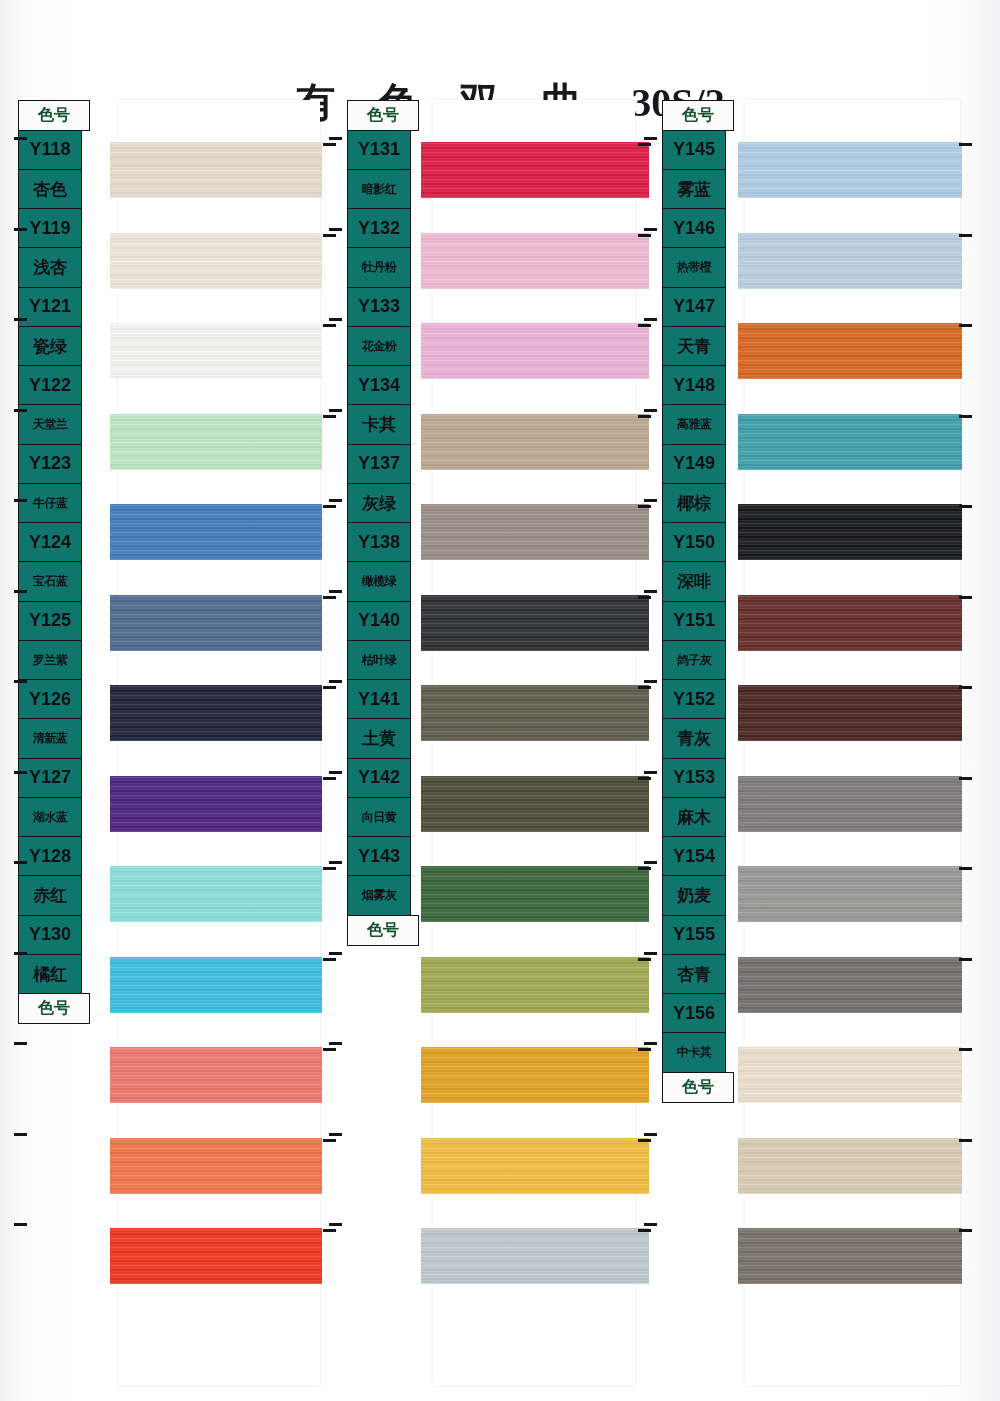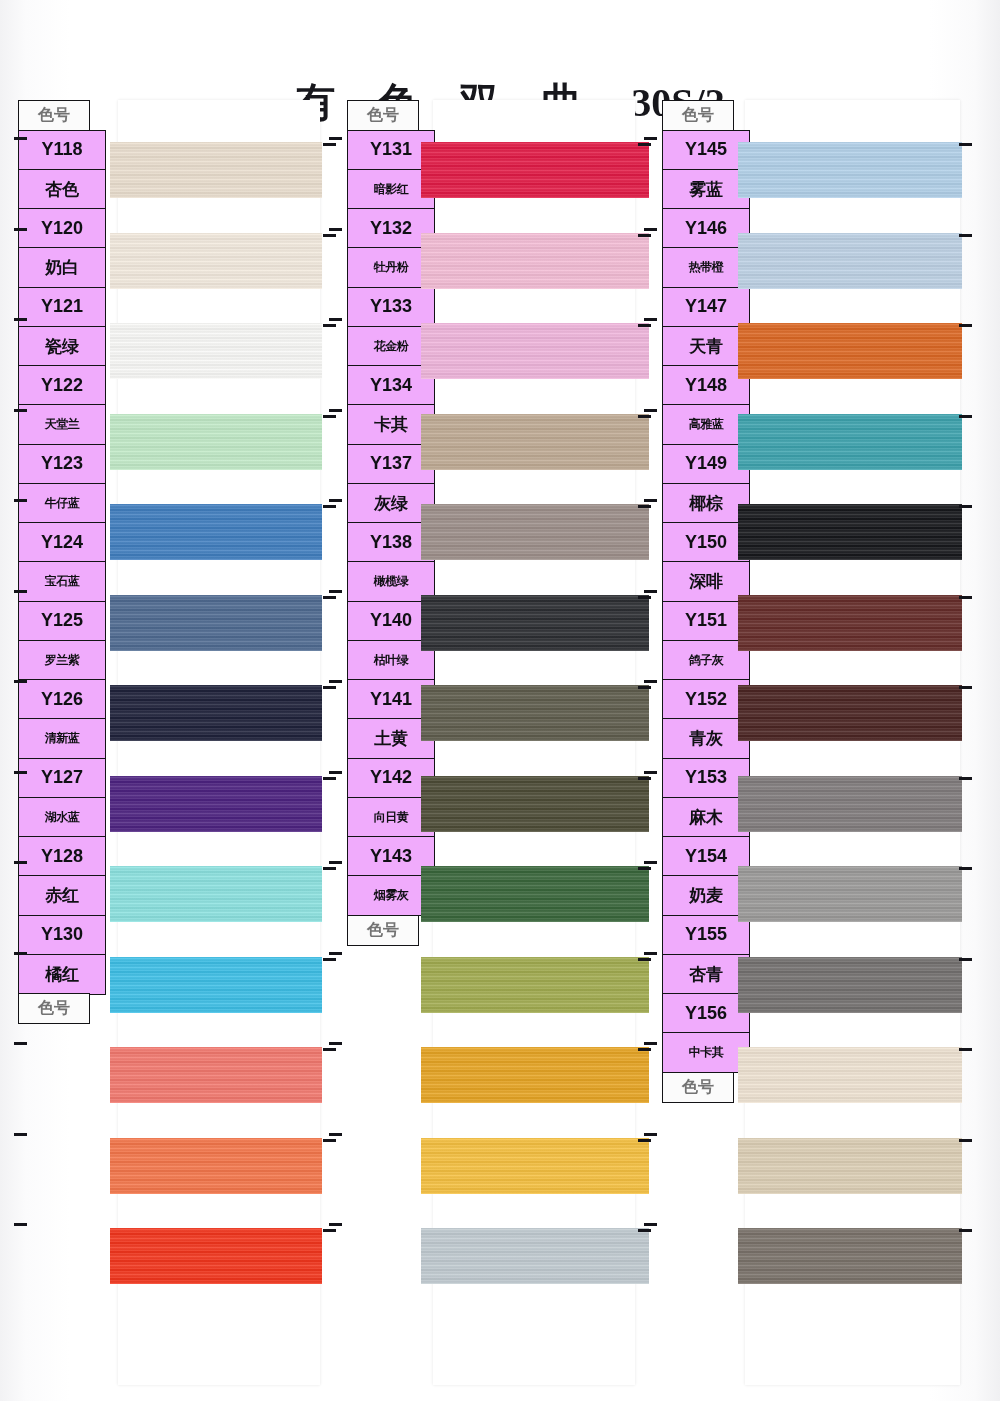--- a/index.html
+++ b/index.html
@@ -78,29 +78,29 @@
     box-sizing: border-box;
     width: 72px;
     height: 31px;
     border: 1.5px solid #131316;
     background: #fbfbfb;
     display: flex;
     align-items: center;
     justify-content: center;
     font-size: 16px;
     font-weight: bold;
-    color: #737373;
+    color: #14532d;
     font-family: "Liberation Sans", "DejaVu Sans", sans-serif;
   }
 
   .entry {
     box-sizing: border-box;
-    width: 88px;
+    width: 64px;
     border: 1.5px solid #131316;
-    background: #f0abfc;
+    background: #0f766e;
     margin-top: -1.5px;
   }
   .entry .code,
   .entry .name {
     box-sizing: border-box;
     height: 39px;
     display: flex;
     align-items: center;
     justify-content: center;
     font-size: 17px;
@@ -161,22 +161,22 @@
 
 <div class="column col-1">
   <div class="card-bg"></div>
   <div class="ladder">
       <div class="head-cell">色号</div>
       <div class="entry">
         <div class="code">Y118</div>
         <div class="name">杏色</div>
       </div>
       <div class="entry">
-        <div class="code">Y120</div>
-        <div class="name">奶白</div>
+        <div class="code">Y119</div>
+        <div class="name">浅杏</div>
       </div>
       <div class="entry">
         <div class="code">Y121</div>
         <div class="name">瓷绿</div>
       </div>
       <div class="entry">
         <div class="code">Y122</div>
         <div class="name n3">天堂兰</div>
       </div>
       <div class="entry">

